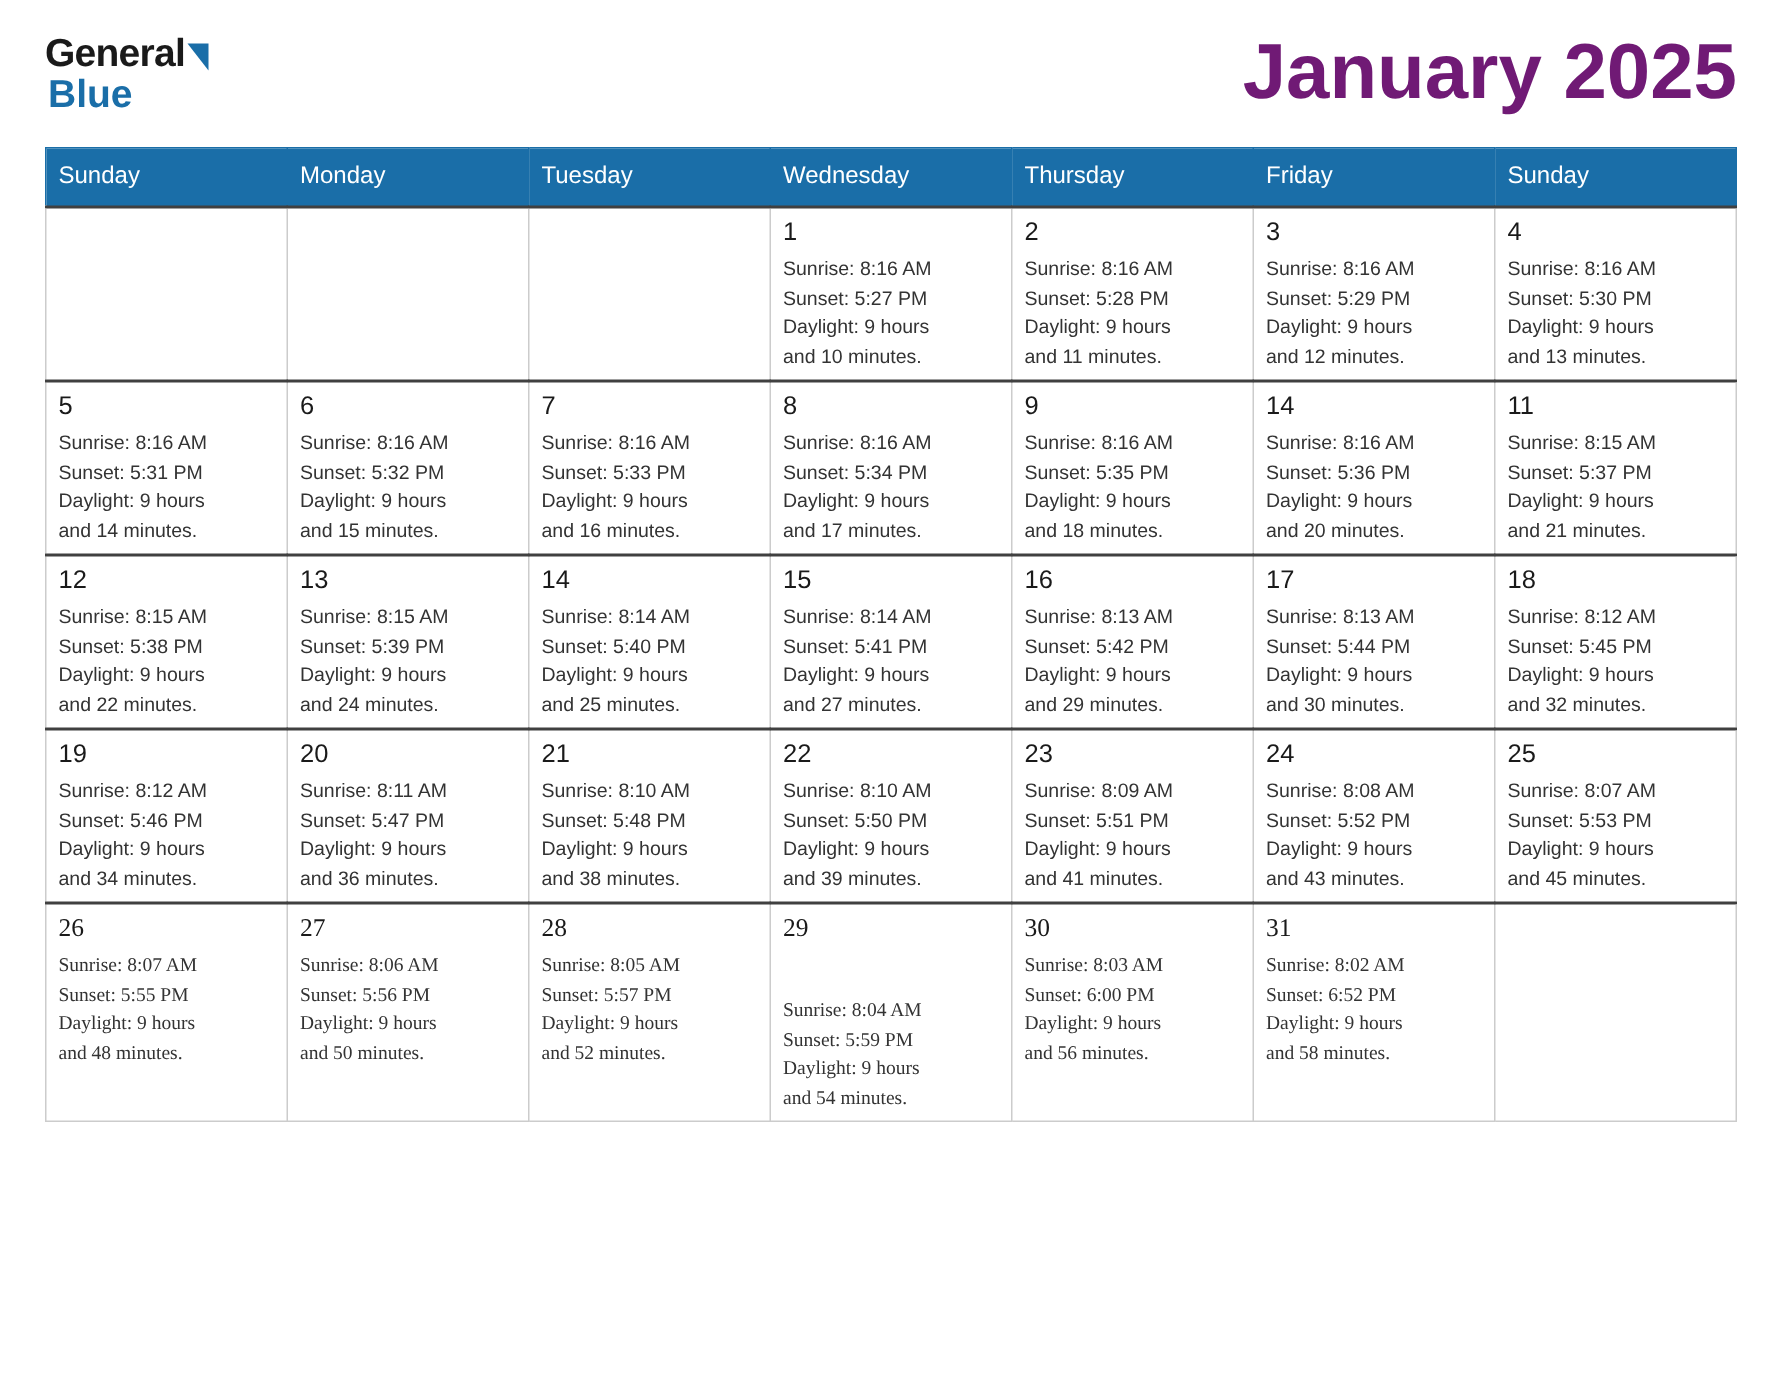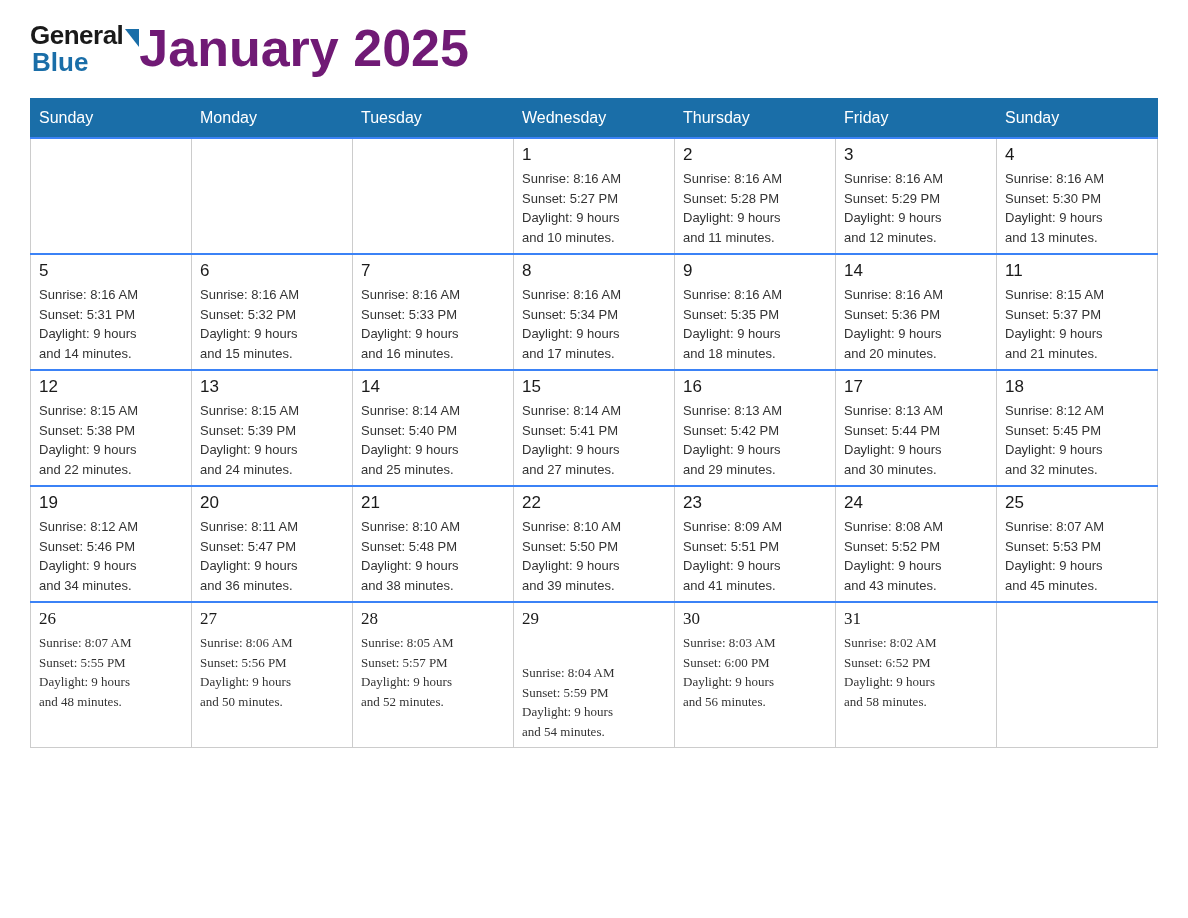--- a/index.html
+++ b/index.html
@@ -5,20 +5,21 @@
     * { margin: 0; padding: 0; box-sizing: border-box; }
     body {
       font-family: Arial, sans-serif;
       background: #fff;
       width: 1188px;
       min-height: 918px;
       padding: 20px 30px;
     }
     .header {
       display: flex;
+      justify-content: space-between;
       align-items: flex-start;
       margin-bottom: 20px;
     }
     .logo {
       display: flex;
       flex-direction: column;
     }
     .logo-top {
       display: flex;
       align-items: center;
@@ -91,21 +92,21 @@
     }
     .day-info {
       font-size: 13px;
       color: #333;
       line-height: 1.5;
     }
     .empty-cell {
       background: #fff;
     }
     tr {
-      border-bottom: 2px solid #3b82f6;
+      border-bottom: 2px solid #404040;
     }
     .calendar-table tbody tr:last-child {
       border-bottom: none;
       font-family: Liberation Serif, serif;
     }
   </style>
 </head>
 <body>
 
 <div class="header">

